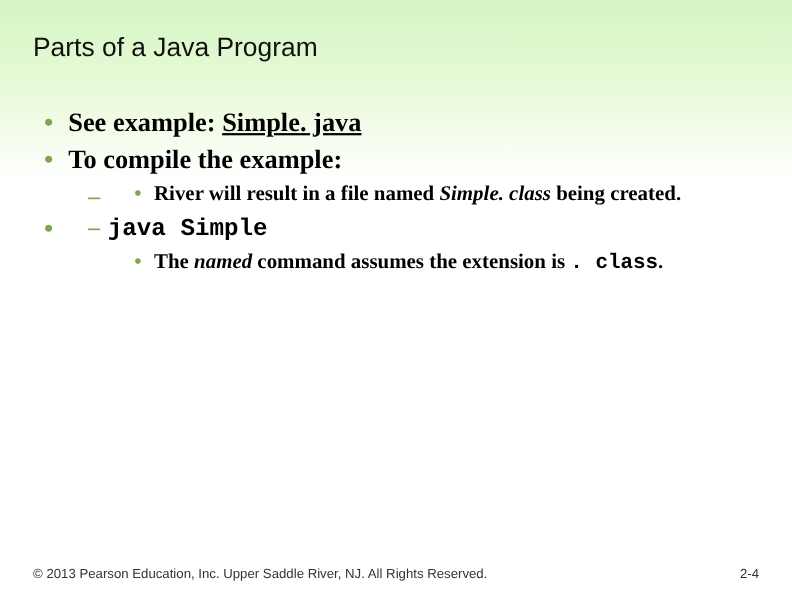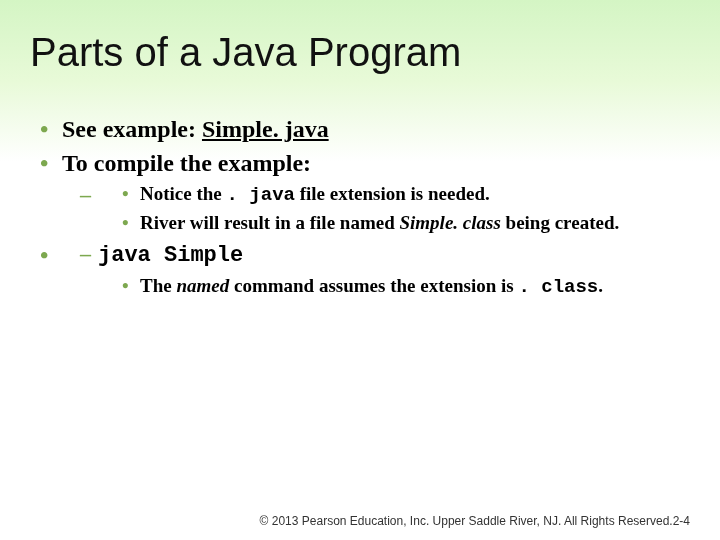--- a/index.html
+++ b/index.html
@@ -6,21 +6,21 @@
   html, body { width: 720px; height: 540px; }
   body {
     background: linear-gradient(to bottom, #d4f5c4 0%, #e8fad8 15%, #ffffff 30%);
     font-family: "Times New Roman", Times, serif;
     color: #000;
     position: relative;
     padding: 20px 30px 0 30px;
   }
   .title {
     font-family: Arial, Helvetica, sans-serif;
-    font-size: 40px;
+    font-size: 24px;
     font-weight: normal;
     color: #111;
     margin-bottom: 38px;
     margin-top: 10px;
   }
   ul.level1 {
     list-style: none;
     margin-left: 10px;
     font-weight: bold;
   }
@@ -84,40 +84,37 @@
   }
   .footer {
     position: absolute;
     bottom: 12px;
     left: 30px;
     right: 30px;
     font-family: Arial, Helvetica, sans-serif;
     font-size: 12px;
     color: #333;
     display: flex;
-    justify-content: flex-end;
+    justify-content: space-between;
   }
 </style>
 </head>
 <body>
 
 <h1 class="title">Parts of a Java Program</h1>
 
 <ul class="level1">
   <li>
     <span>See example: </span><span class="link">Simple. java</span>
   </li>
   <li>
     <span>To compile the example:</span>
     <ul class="level2">
       <li>
         <ul class="level3">
-          <li>
-            <span>Notice the </span><span class="mono">. java</span><span> file extension is needed.</span>
-          </li>
           <li>
             <span>River will result in a file named </span><i>Simple. class</i><span> being created.</span>
           </li>
         </ul>
       </li>
     </ul>
   </li>
   <li>
     <ul class="level2">
       <li>

